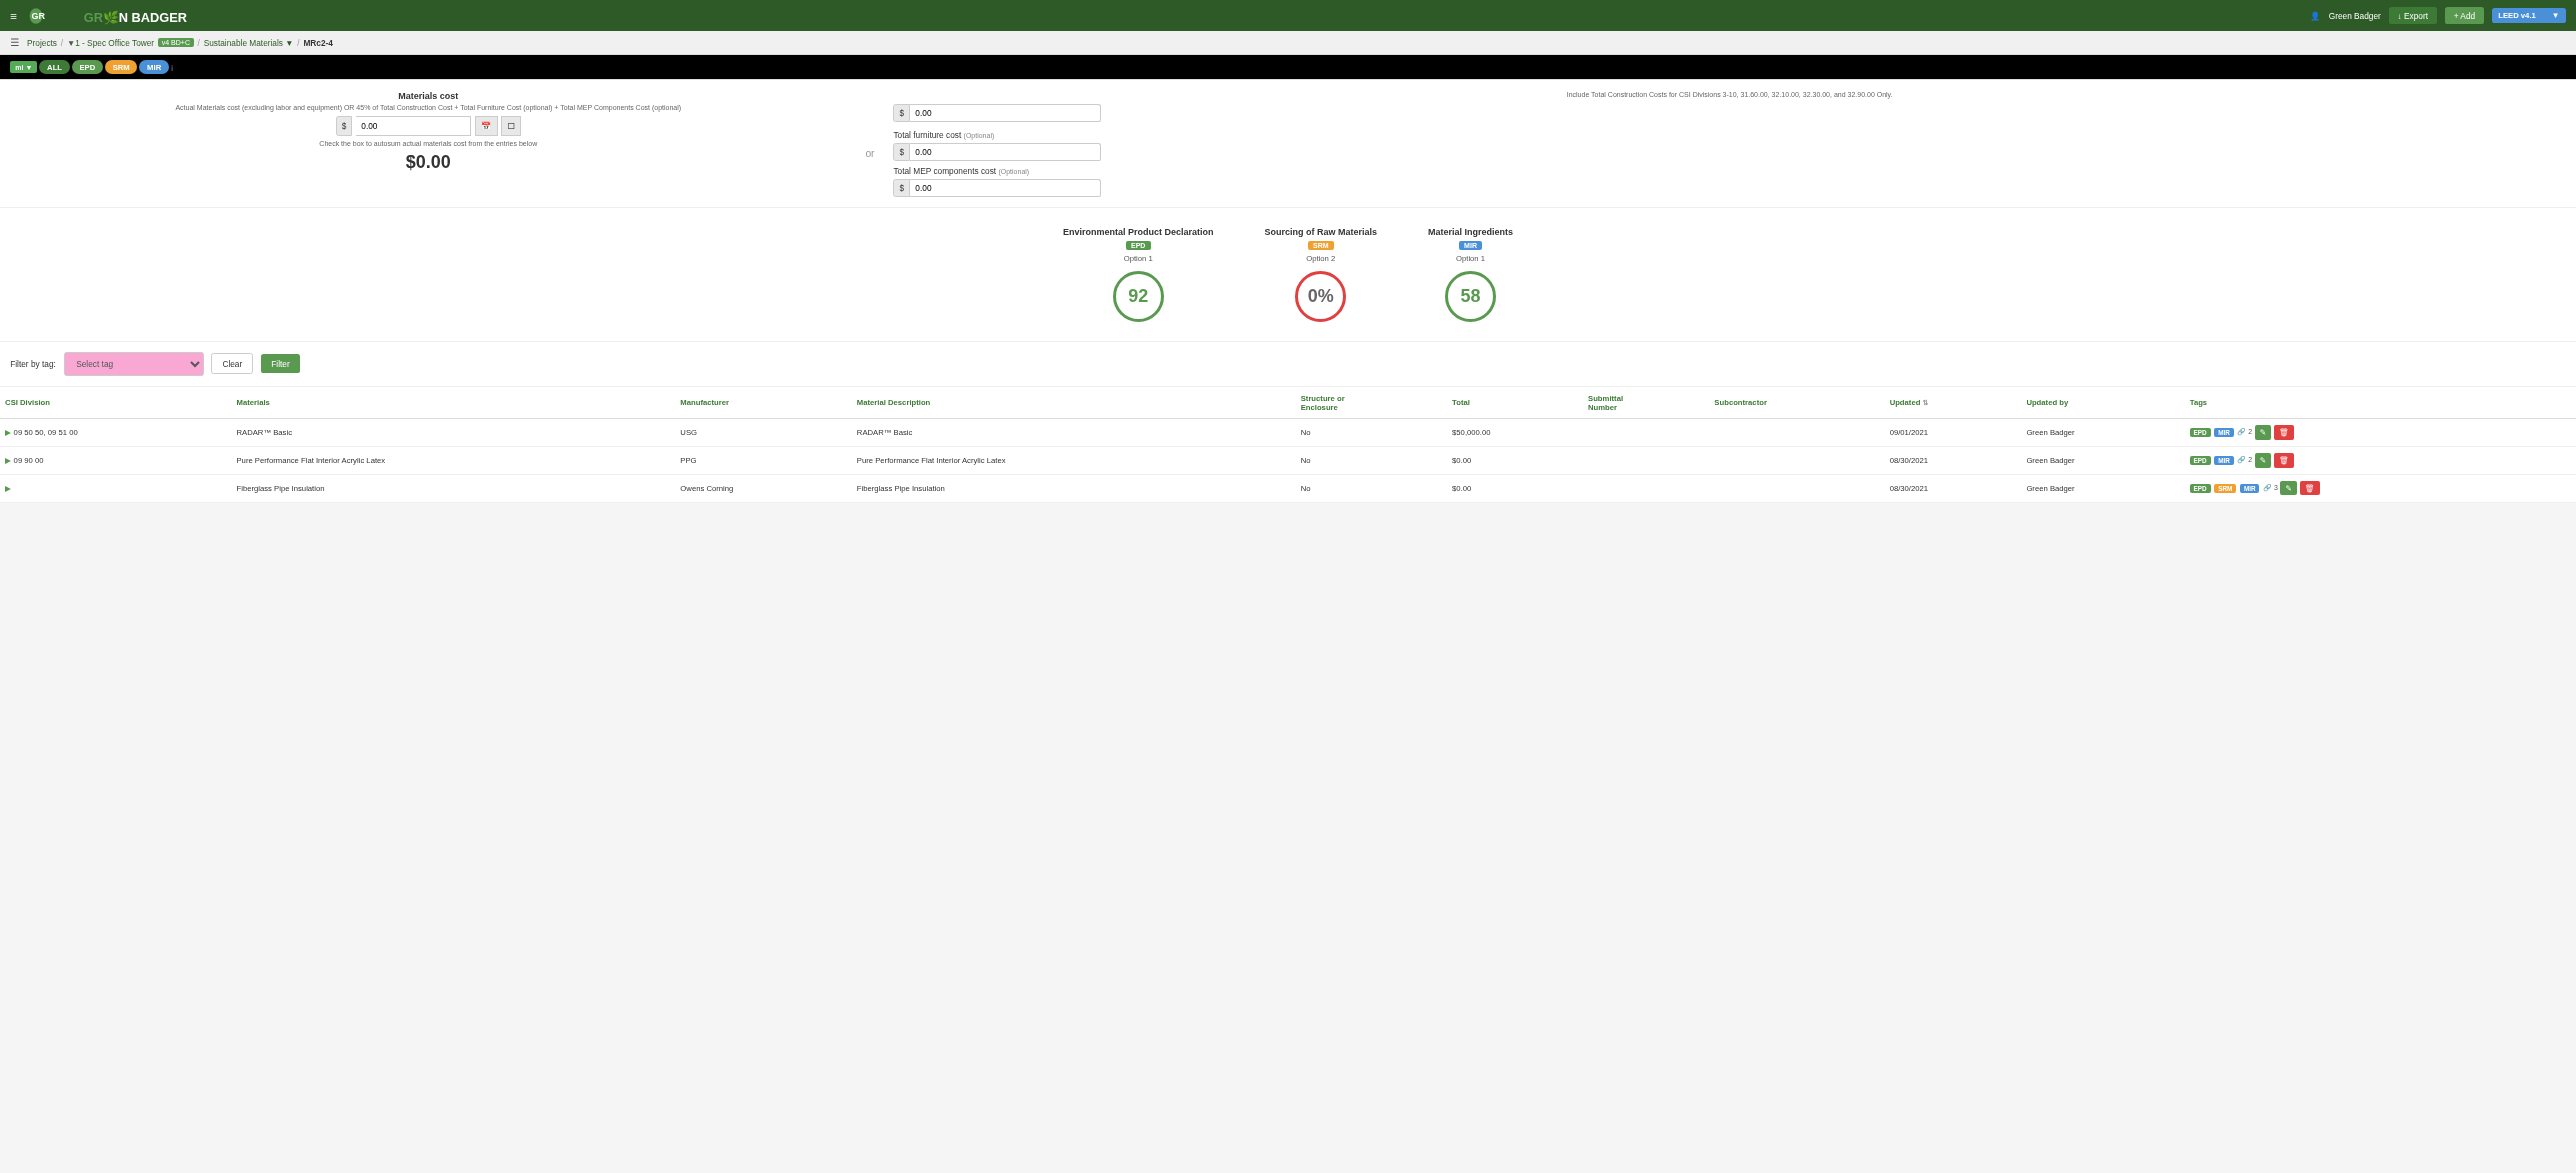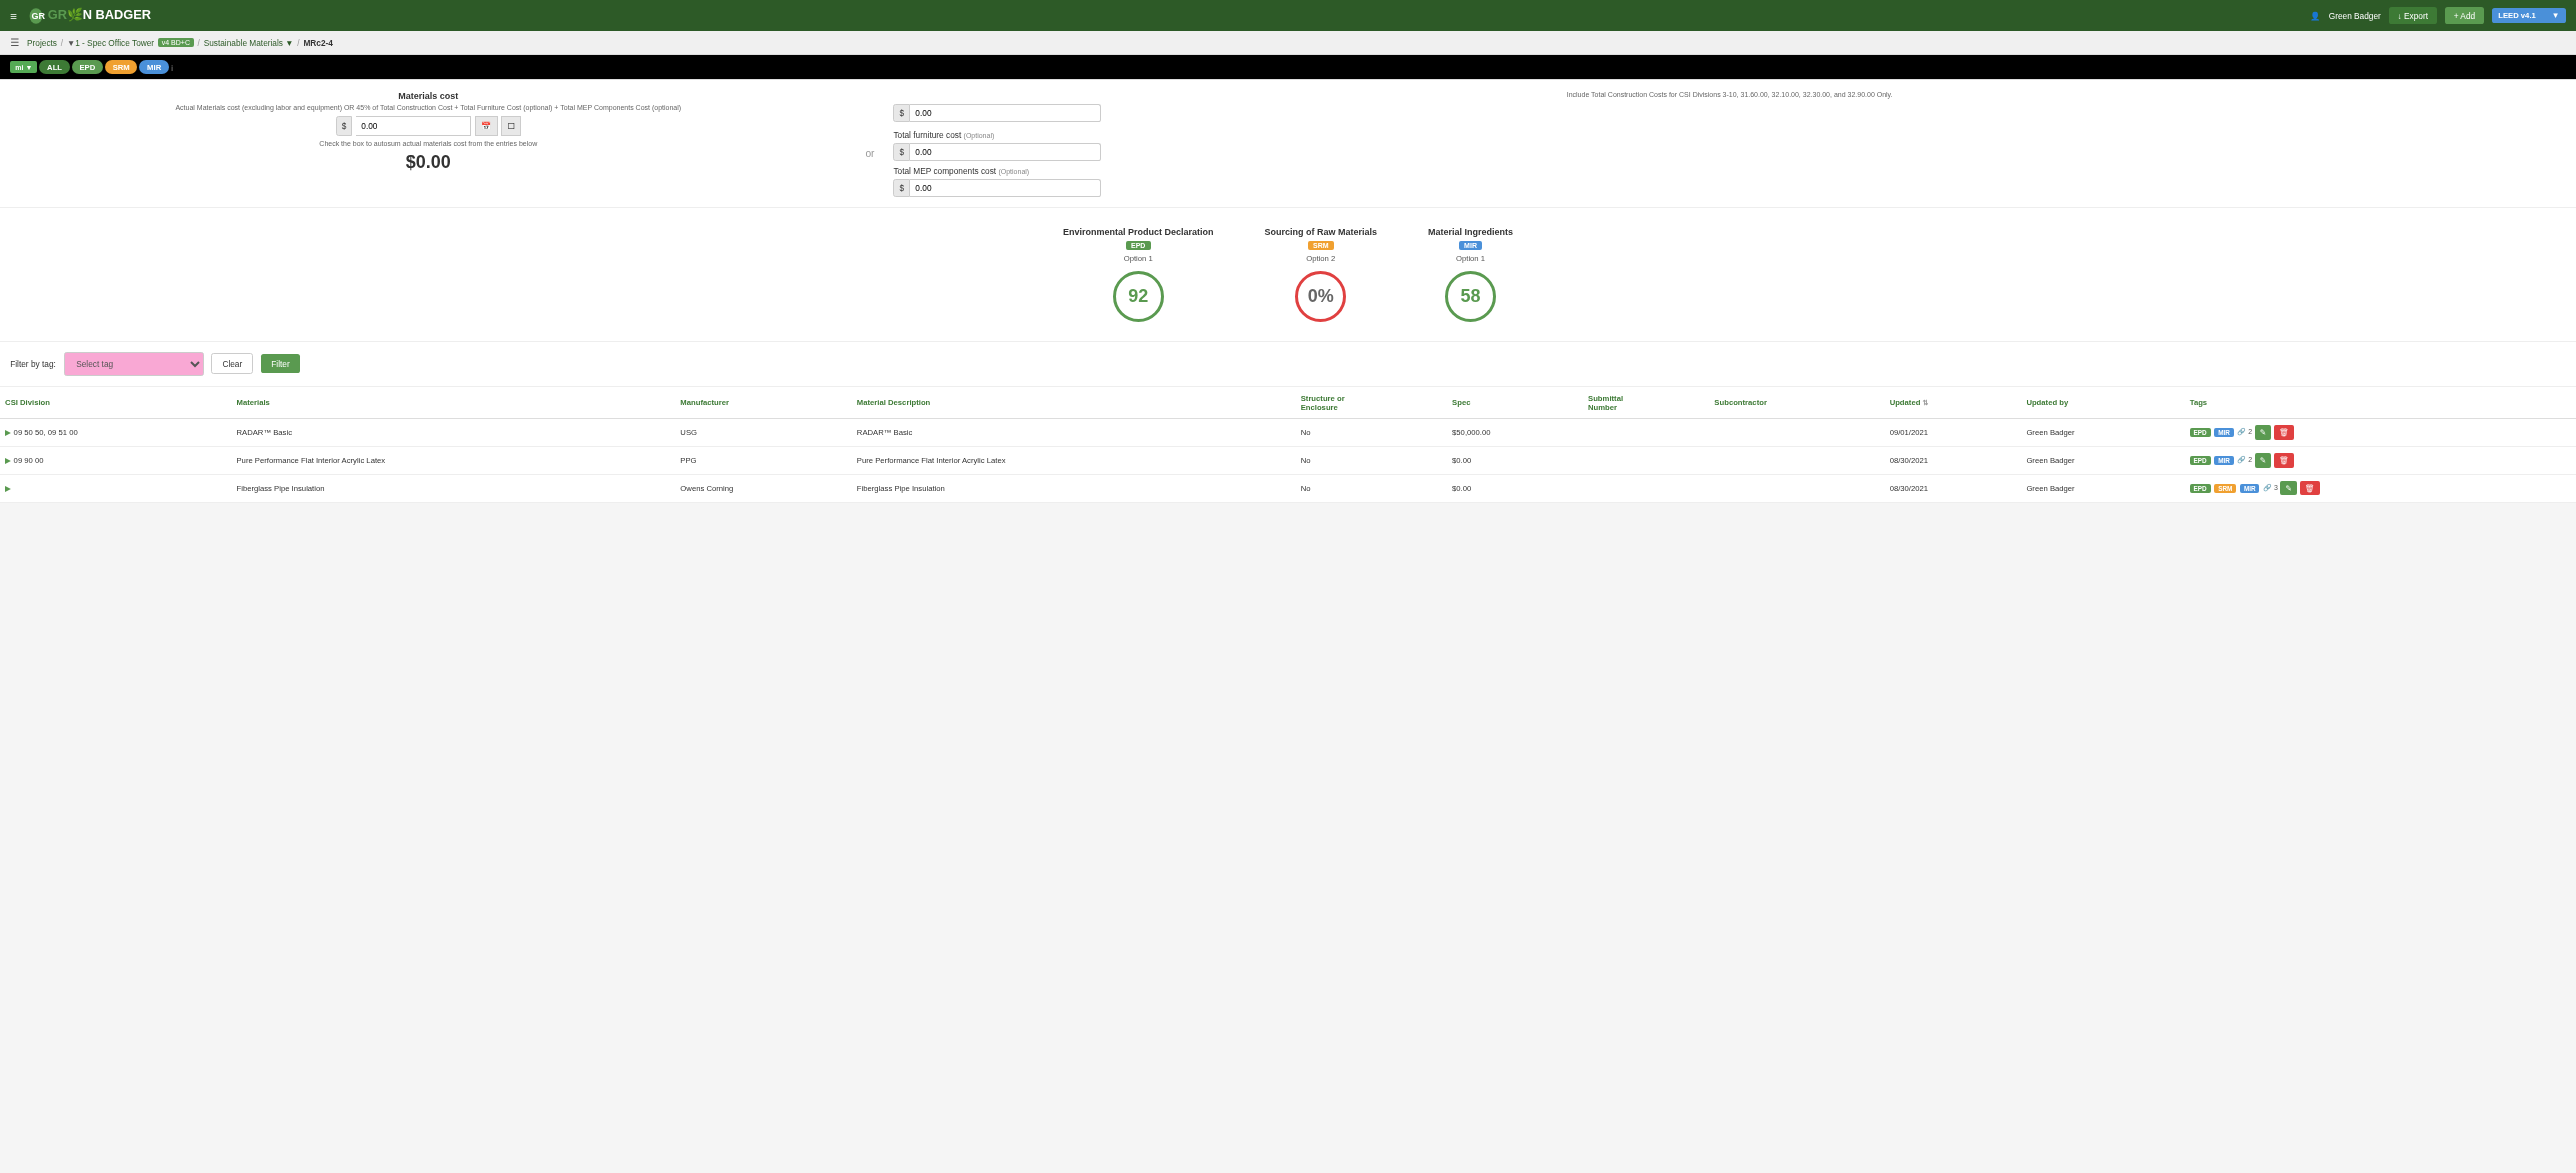--- a/index.html
+++ b/index.html
@@ -9,25 +9,26 @@
     .top-nav {
       background: #2d5a27;
       color: white;
       display: flex;
       align-items: center;
       padding: 0 10.2px;
       height: 31px;
     }
     .logo {
       display: flex;
-      align-items: flex-start;
+      align-items: flex-end;
       font-size: 12.8px;
       font-weight: bold;
       color: white;
       margin-right: 14px;
+      gap: 36px;
     }
     .logo-leaf {
       width: 18px;
       height: 18px;
       margin-right: 2.6px;
     }
     .breadcrumb-bar {
       background: #f0f0f0;
       border-bottom: 0.6px solid #ddd;
       display: flex;
@@ -349,21 +350,21 @@
 
 <div class="table-section">
   <table>
     <thead>
       <tr>
         <th>CSI Division</th>
         <th>Materials</th>
         <th>Manufacturer</th>
         <th>Material Description</th>
         <th>Structure or<br>Enclosure</th>
-        <th>Spec</th>
+        <th>Total</th>
         <th>Submittal<br>Number</th>
         <th>Subcontractor</th>
         <th>Updated <span class="sort-icon">⇅</span></th>
         <th>Updated by</th>
         <th>Tags</th>
       </tr>
     </thead>
     <tbody id="table-body">
     <tr>
     <td>

